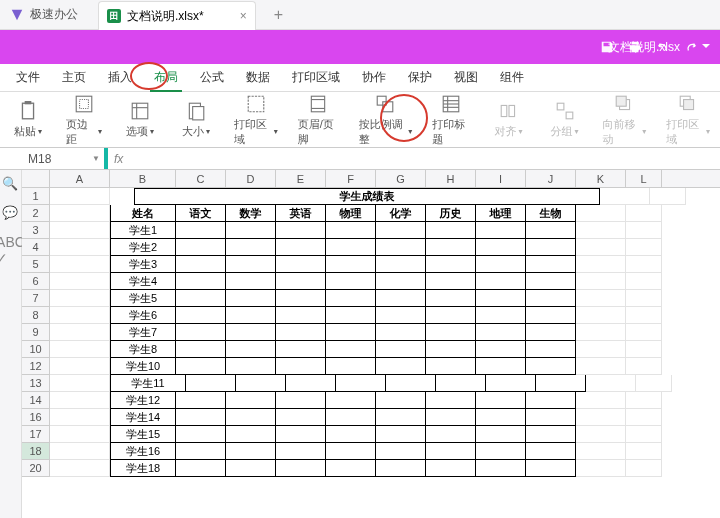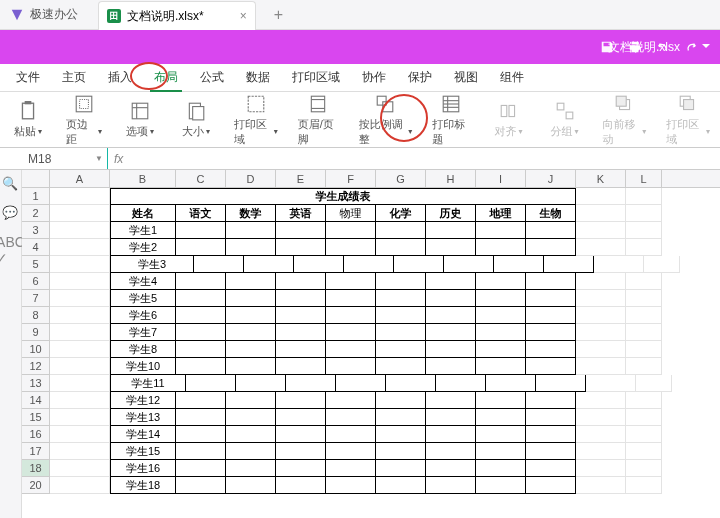--- a/index.html
+++ b/index.html
@@ -26,21 +26,21 @@
 .ribbon { height: 56px; background: #fff; border-bottom: 1px solid #ccc; display: flex; align-items: center; padding: 0 10px; gap: 20px; position: relative; }
 .rbtn { display: flex; flex-direction: column; align-items: center; gap: 2px; cursor: pointer; color: #555; min-width: 36px; }
 .rbtn.disabled { color: #bbb; }
 .rbtn .ricon { width: 22px; height: 22px; display: flex; align-items: center; justify-content: center; }
 .rbtn .rlabel { font-size: 11px; display: flex; align-items: center; gap: 2px; }
 .rbtn .rlabel .dd { font-size: 8px; }
 
 .circle { position: absolute; border: 2px solid #d63a2e; border-radius: 50%; pointer-events: none; }
 
 .namebox { height: 22px; border-bottom: 1px solid #ccc; display: flex; align-items: center; background: #fff; }
-.namebox .cellref { width: 86px; padding: 0 6px; color: #555; border-right: 1px solid #14b8a6; height: 100%; display: flex; align-items: center; margin-left: 22px; position: relative; }
+.namebox .cellref { width: 86px; padding: 0 6px; color: #555; border-right: 4px solid #14b8a6; height: 100%; display: flex; align-items: center; margin-left: 22px; position: relative; }
 .namebox .cellref .dd2 { position: absolute; right: 4px; font-size: 8px; color: #888; }
 .namebox .fx { padding: 0 6px; color: #888; font-style: italic; }
 
 .sheet-area { display: flex; height: calc(518px - 30px - 26px - 28px - 56px - 22px); }
 .side { width: 22px; background: #f5f5f7; border-right: 1px solid #ddd; display: flex; flex-direction: column; align-items: center; padding-top: 6px; gap: 14px; color: #888; }
 .side .sicon { cursor: pointer; font-size: 13px; }
 
 .grid { flex: 1; overflow: hidden; position: relative; }
 .colhdr { display: flex; height: 18px; background: #f5f5f7; border-bottom: 1px solid #ccc; }
 .colhdr .corner { width: 28px; border-right: 1px solid #ccc; }
@@ -291,32 +291,32 @@
         <div class="ch" style="width: 50px;">H</div>
         <div class="ch" style="width: 50px;">I</div>
         <div class="ch" style="width: 50px;">J</div>
         <div class="ch" style="width: 50px;">K</div>
         <div class="ch" style="width: 36px;">L</div>
       </div>
     <div class="rows" id="rows">
         <div class="row">
           <div class="rh">1</div>
           <div class="cell" style="width: 60px;"></div>
-          <div class="cell tbl tbl-top tbl-left" style="width: 466px; font-weight: bold;">学生成绩表</div>
+          <div class="cell tbl tbl-top tbl-left" style="width: 466px; font-weight: bold; margin-left: 24px;">学生成绩表</div>
           <div class="cell" style="width: 50px;"></div>
           <div class="cell" style="width: 36px;"></div>
         </div>
         <div class="row">
           <div class="rh">2</div>
           <div class="cell" style="width: 60px;"></div>
           <div class="cell tbl tbl-left" style="width: 66px; font-weight: bold;">姓名</div>
           <div class="cell tbl" style="width: 50px; font-weight: bold;">语文</div>
           <div class="cell tbl" style="width: 50px; font-weight: bold;">数学</div>
           <div class="cell tbl" style="width: 50px; font-weight: bold;">英语</div>
-          <div class="cell tbl" style="width: 50px; font-weight: normal;">物理</div>
+          <div class="cell tbl" style="width: 50px; font-weight: bold;">物理</div>
           <div class="cell tbl" style="width: 50px; font-weight: bold;">化学</div>
           <div class="cell tbl" style="width: 50px; font-weight: bold;">历史</div>
           <div class="cell tbl" style="width: 50px; font-weight: bold;">地理</div>
           <div class="cell tbl" style="width: 50px; font-weight: bold;">生物</div>
           <div class="cell" style="width: 50px;"></div>
           <div class="cell" style="width: 36px;"></div>
         </div>
         <div class="row">
           <div class="rh">3</div>
           <div class="cell" style="width: 60px;"></div>
@@ -343,21 +343,21 @@
           <div class="cell tbl" style="width: 50px;"></div>
           <div class="cell tbl" style="width: 50px;"></div>
           <div class="cell tbl" style="width: 50px;"></div>
           <div class="cell tbl" style="width: 50px;"></div>
           <div class="cell" style="width: 50px;"></div>
           <div class="cell" style="width: 36px;"></div>
         </div>
         <div class="row">
           <div class="rh">5</div>
           <div class="cell" style="width: 60px;"></div>
-          <div class="cell tbl tbl-left" style="width: 84px;">学生3</div>
+          <div class="cell tbl tbl-left" style="width: 66px;">学生3</div>
           <div class="cell tbl" style="width: 50px;"></div>
           <div class="cell tbl" style="width: 50px;"></div>
           <div class="cell tbl" style="width: 50px;"></div>
           <div class="cell tbl" style="width: 50px;"></div>
           <div class="cell tbl" style="width: 50px;"></div>
           <div class="cell tbl" style="width: 50px;"></div>
           <div class="cell tbl" style="width: 50px;"></div>
           <div class="cell tbl" style="width: 50px;"></div>
           <div class="cell" style="width: 50px;"></div>
           <div class="cell" style="width: 36px;"></div>
@@ -476,35 +476,20 @@
           <div class="cell tbl" style="width: 50px;"></div>
           <div class="cell tbl" style="width: 50px;"></div>
           <div class="cell tbl" style="width: 50px;"></div>
           <div class="cell tbl" style="width: 50px;"></div>
           <div class="cell tbl" style="width: 50px;"></div>
           <div class="cell tbl" style="width: 50px;"></div>
           <div class="cell" style="width: 50px;"></div>
           <div class="cell" style="width: 36px;"></div>
         </div>
         <div class="row">
-          <div class="rh">15</div>
-          <div class="cell" style="width: 60px;"></div>
-          <div class="cell tbl tbl-left" style="width: 66px;">学生13</div>
-          <div class="cell tbl" style="width: 50px;"></div>
-          <div class="cell tbl" style="width: 50px;"></div>
-          <div class="cell tbl" style="width: 50px;"></div>
-          <div class="cell tbl" style="width: 50px;"></div>
-          <div class="cell tbl" style="width: 50px;"></div>
-          <div class="cell tbl" style="width: 50px;"></div>
-          <div class="cell tbl" style="width: 50px;"></div>
-          <div class="cell tbl" style="width: 50px;"></div>
-          <div class="cell" style="width: 50px;"></div>
-          <div class="cell" style="width: 36px;"></div>
-        </div>
-        <div class="row">
           <div class="rh">16</div>
           <div class="cell" style="width: 60px;"></div>
           <div class="cell tbl tbl-left" style="width: 66px;">学生14</div>
           <div class="cell tbl" style="width: 50px;"></div>
           <div class="cell tbl" style="width: 50px;"></div>
           <div class="cell tbl" style="width: 50px;"></div>
           <div class="cell tbl" style="width: 50px;"></div>
           <div class="cell tbl" style="width: 50px;"></div>
           <div class="cell tbl" style="width: 50px;"></div>
           <div class="cell tbl" style="width: 50px;"></div>

